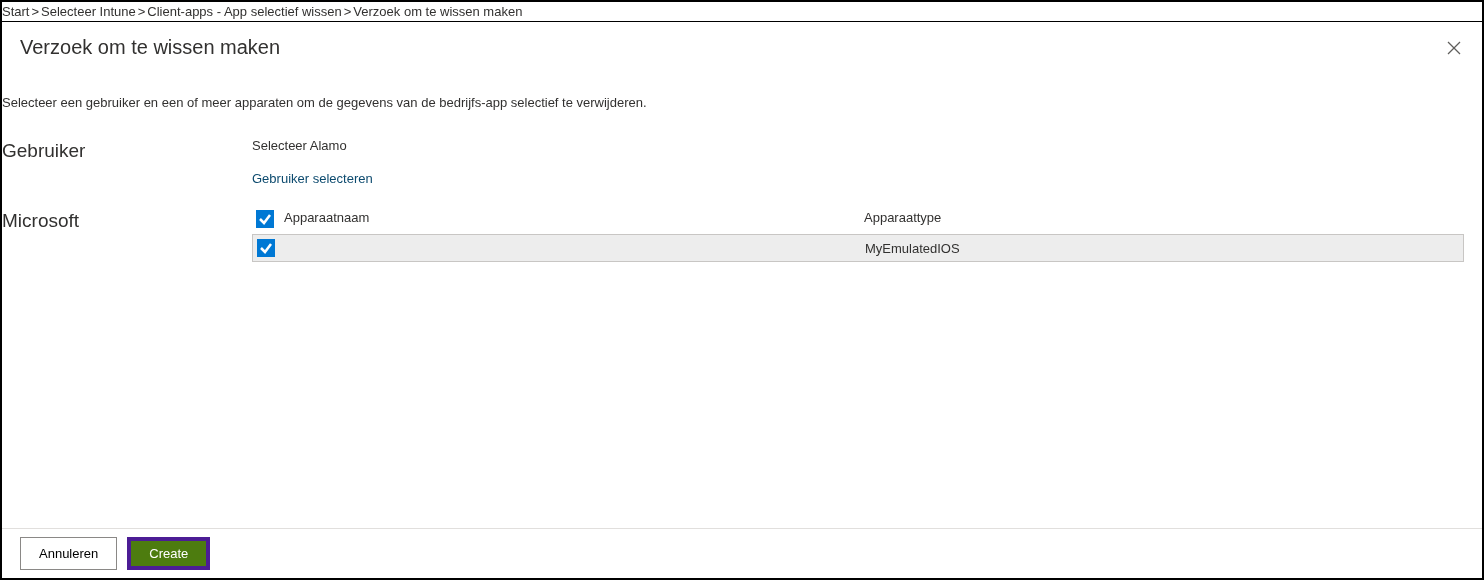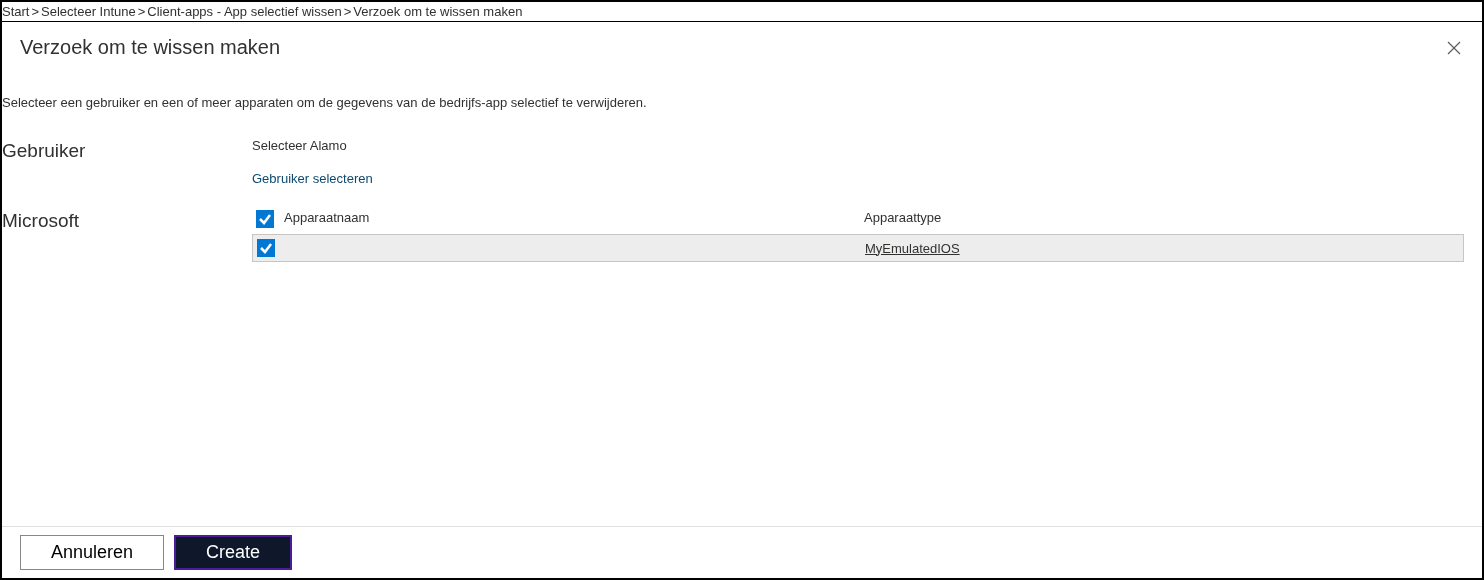--- a/index.html
+++ b/index.html
@@ -82,45 +82,44 @@
     .checkbox svg { width: 14px; height: 14px; stroke: #fff; stroke-width: 2.5; fill: none; }
     .col-name { margin-left: 10px; flex: 0 0 580px; }
     .col-type { flex: 1; }
     .device-row {
       display: flex;
       align-items: center;
       background: #ededed;
       border: 1px solid #c8c6c4;
       padding: 4px 4px;
       min-height: 28px;
-      text-decoration: underline;
     }
     .device-row .col-name { flex: 0 0 580px; }
     .device-row .col-type { flex: 1; }
     .footer {
       position: absolute;
       bottom: 0; left: 0; right: 0;
       border-top: 1px solid #e1dfdd;
       padding: 8px 18px;
       display: flex;
       gap: 10px;
     }
     .btn {
-      padding: 5px 30px;
-      font-size: 18px;
+      padding: 5px 18px;
+      font-size: 13px;
       border: 1px solid #8a8886;
       background: #fff;
       cursor: pointer;
       min-width: 78px;
       text-align: center;
     }
     .btn-primary {
-      background: #0f172a;
+      background: #4d7c0f;
       color: #fff;
-      border: 2px solid #4c1d95;
+      border: 4px solid #4c1d95;
     }
   </style>
 </head>
 <body>
 
 <div class="breadcrumb">
   <span>Start</span>
   <span class="sep">&gt;</span>
   <span>Selecteer Intune</span>
   <span class="sep">&gt;</span>

